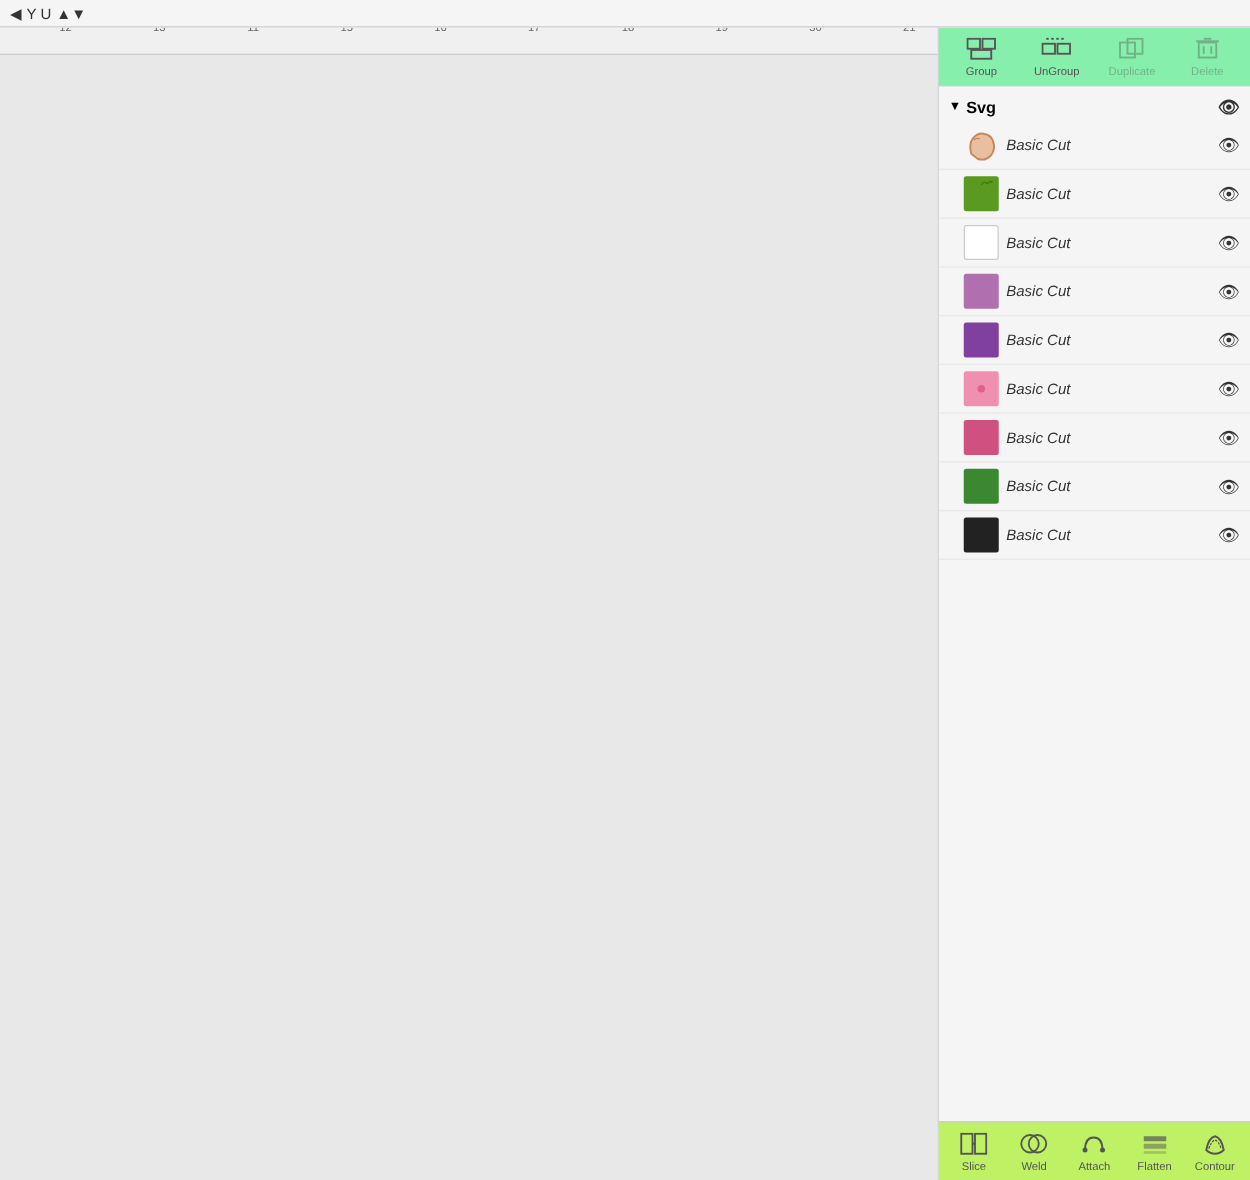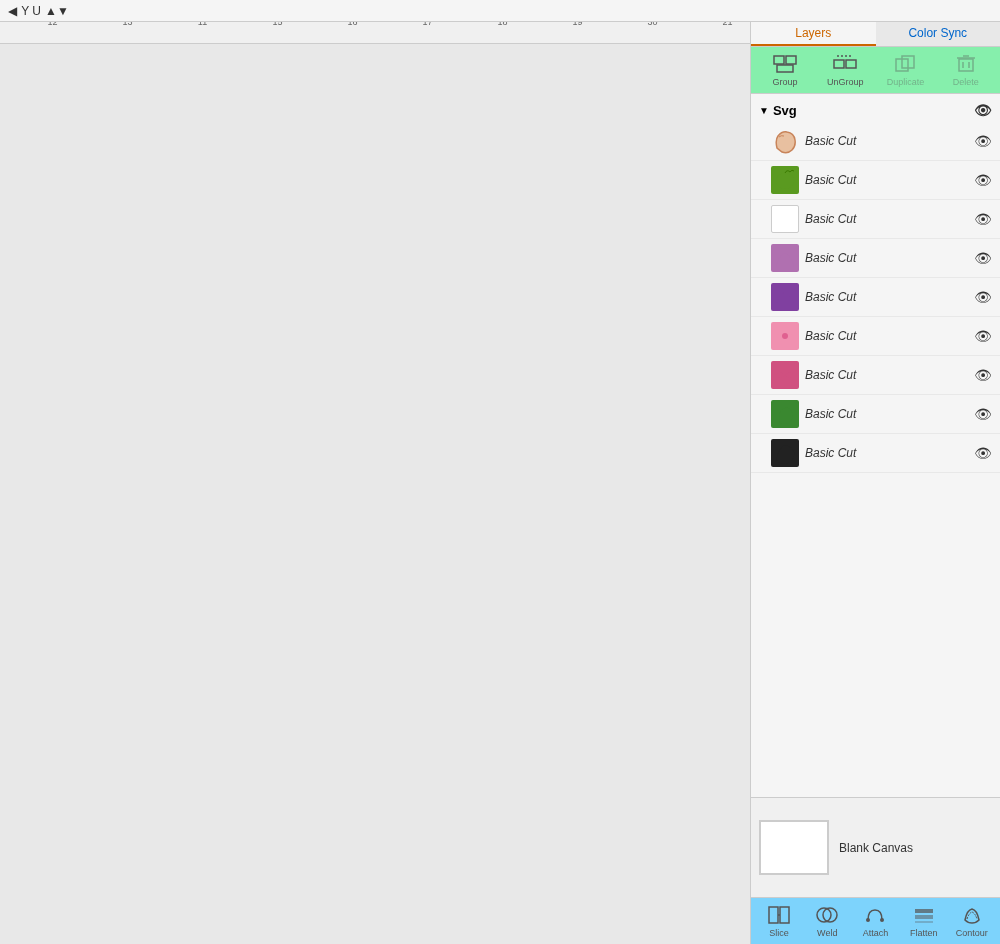--- a/index.html
+++ b/index.html
@@ -264,21 +264,21 @@
       font-size: 12px;
       color: #333;
     }
 
     
     .panel-bottom-toolbar {
       display: flex;
       justify-content: space-around;
       padding: 6px 4px;
       border-top: 1px solid #ccc;
-      background: #7dd3fc;
+      background: #bef264;
     }
 
     
     .chameleon-svg-wrapper {
       position: absolute;
       top: 45%;
       left: 46%;
       transform: translate(-55%, -50%);
       z-index: 10;
       width: 500px;
@@ -372,24 +372,20 @@
             <path d="M195 365 Q235 385 275 365" fill="none" stroke="#7a4a7a" stroke-width="1.5" opacity="0.6"></path>
             <path d="M180 400 Q235 425 290 400" fill="none" stroke="#7a4a7a" stroke-width="1.5" opacity="0.6"></path>
           </svg>
         </div>
       </div>
     </div>
   </div>
 
   <div class="right-panel">
 
-    <div class="panel-tabs">
-      <div class="panel-tab active">Layers</div>
-      <div class="panel-tab inactive">Color Sync</div>
-    </div>
 
     <div class="panel-toolbar">
       <div class="toolbar-btn">
         <div class="icon-box">
           <svg width="24" height="18" viewBox="0 0 24 18">
             <rect x="1" y="1" width="10" height="8" fill="none" stroke="#555" stroke-width="1.5"></rect>
             <rect x="13" y="1" width="10" height="8" fill="none" stroke="#555" stroke-width="1.5"></rect>
             <rect x="4" y="10" width="16" height="7" fill="none" stroke="#555" stroke-width="1.5"></rect>
           </svg>
         </div>
@@ -523,24 +519,20 @@
           <svg width="26" height="26" viewBox="0 0 26 26">
             <path d="M4 20 Q8 6 13 5 Q19 6 22 12 Q23 18 18 22 Q13 25 8 23Z" fill="#222"></path>
           </svg>
         </div>
         <span class="layer-name">Basic Cut</span>
         <span class="layer-eye">👁</span>
       </div>
 
     </div>
 
-    <div class="bottom-panel">
-      <div class="blank-canvas-thumb"></div>
-      <span class="blank-canvas-label">Blank Canvas</span>
-    </div>
 
     <div class="panel-bottom-toolbar">
       <div class="toolbar-btn">
         <div class="icon-box">
           <svg width="22" height="18" viewBox="0 0 22 18">
             <rect x="1" y="1" width="9" height="16" fill="none" stroke="#555" stroke-width="1.5"></rect>
             <rect x="12" y="1" width="9" height="16" fill="none" stroke="#555" stroke-width="1.5"></rect>
             <line x1="10" y1="9" x2="12" y2="9" stroke="#555" stroke-width="1.5"></line>
           </svg>
         </div>

